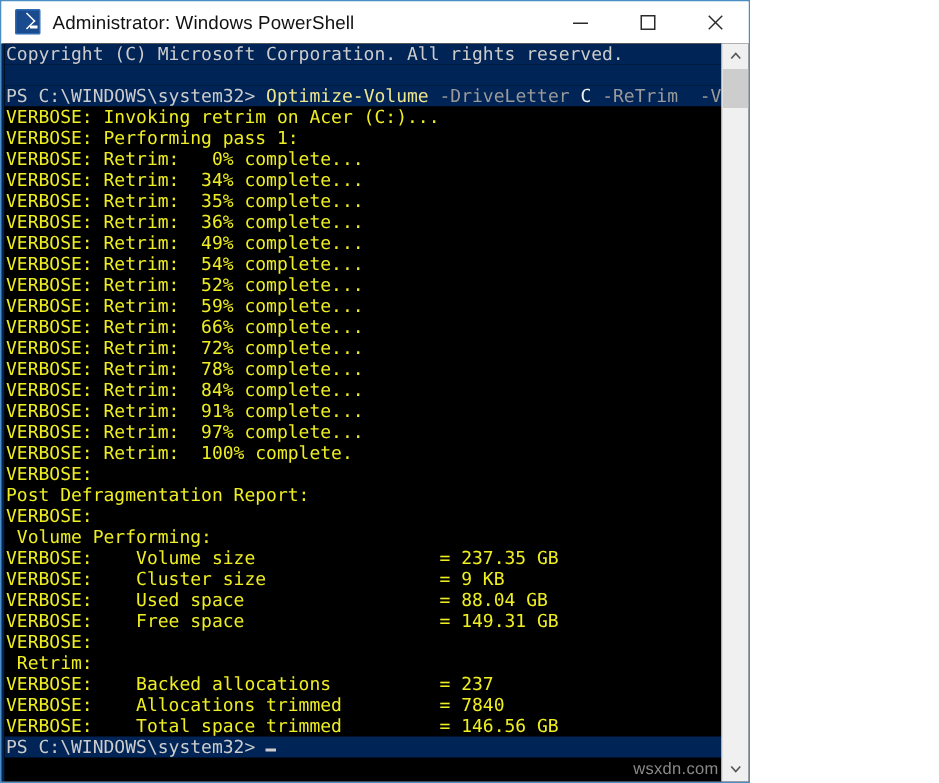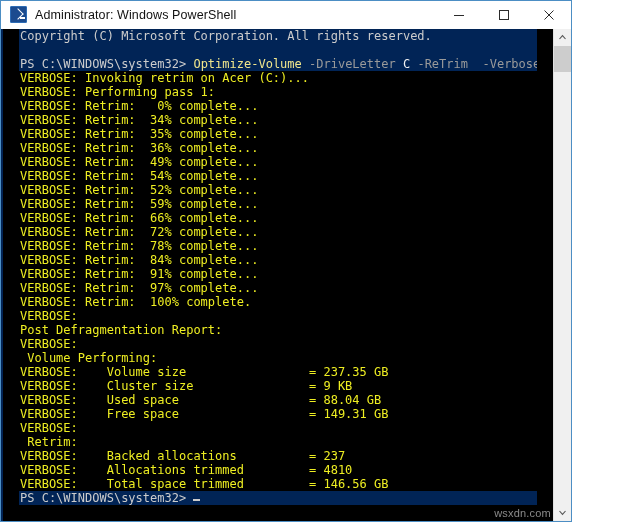--- a/index.html
+++ b/index.html
@@ -11,21 +11,21 @@
     width: 626px;
     height: 522px;
     overflow: hidden;
     font-family: "Liberation Sans", sans-serif;
   }
 
   #window {
     position: absolute;
     left: 0;
     top: 0;
-    width: 572px;
+    width: 500px;
     height: 522px;
     box-sizing: border-box;
     border: 1px solid #4c8ec4;
     background: #ffffff;
     display: flex;
     flex-direction: column;
   }
 
   
   #titlebar {
@@ -92,21 +92,20 @@
   }
   .win-btn svg { display: block; }
 
   
   #console-area {
     flex: 1 1 auto;
     display: flex;
     position: relative;
     background: #000000;
     overflow: hidden;
-    gap: 16px;
   }
   #left-edge {
     width: 2px;
     min-width: 2px;
     background: #012456;
   }
   #console {
     flex: 1 1 auto;
     position: relative;
     background: #000000;
@@ -250,21 +249,21 @@
           <div class="crow bg-black t-yellow">Post Defragmentation Report:</div>
           <div class="crow bg-black t-yellow">VERBOSE:</div>
           <div class="crow bg-black t-yellow"> Volume Performing:</div>
           <div class="crow bg-black t-yellow">VERBOSE:    Volume size                 = 237.35 GB</div>
           <div class="crow bg-black t-yellow">VERBOSE:    Cluster size                = 9 KB</div>
           <div class="crow bg-black t-yellow">VERBOSE:    Used space                  = 88.04 GB</div>
           <div class="crow bg-black t-yellow">VERBOSE:    Free space                  = 149.31 GB</div>
           <div class="crow bg-black t-yellow">VERBOSE:</div>
           <div class="crow bg-black t-yellow"> Retrim:</div>
           <div class="crow bg-black t-yellow">VERBOSE:    Backed allocations          = 237</div>
-          <div class="crow bg-black t-yellow">VERBOSE:    Allocations trimmed         = 4810</div>
+          <div class="crow bg-black t-yellow">VERBOSE:    Allocations trimmed         = 7840</div>
           <div class="crow bg-black t-yellow">VERBOSE:    Total space trimmed         = 146.56 GB</div>
         </div>
 
       <div class="crow bg-navy"><span class="t-white">PS C:\WINDOWS\system32&gt;</span><span class="t-white"> </span><span class="cursor"></span></div>
 
       <div id="navy-fill"></div>
     </div>
 
     <div id="scrollbar">
       <div class="sb-btn">

